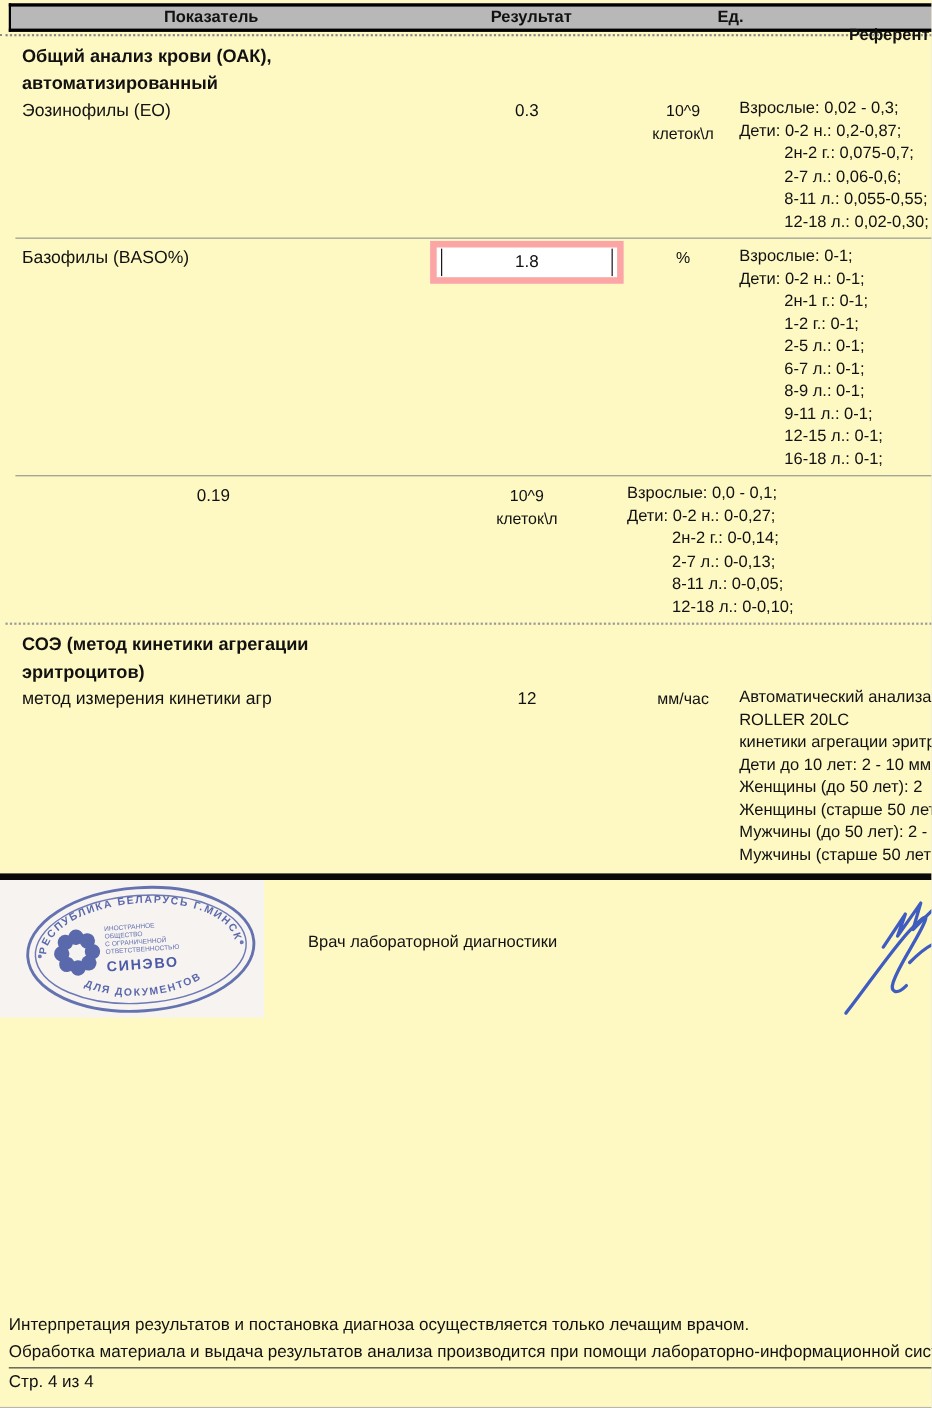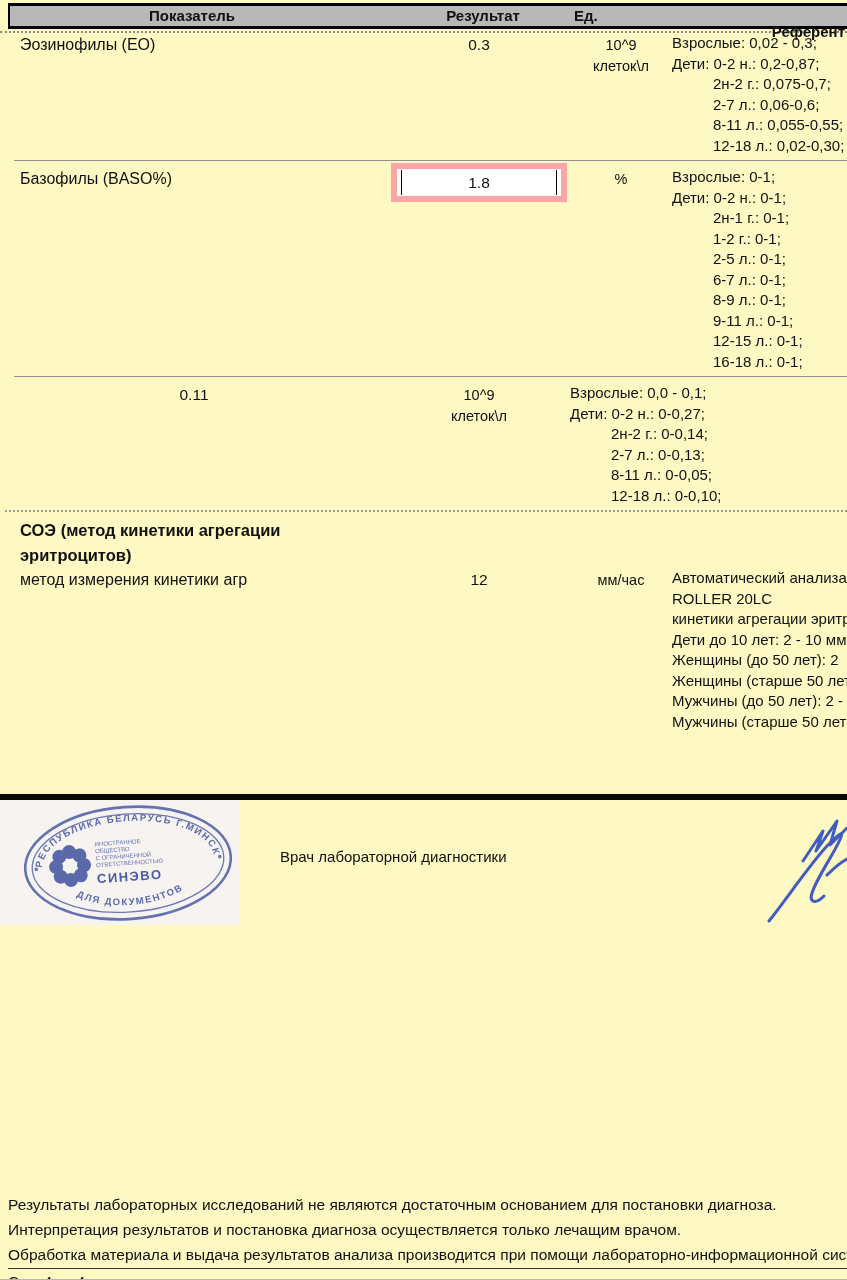--- a/index.html
+++ b/index.html
@@ -11,21 +11,21 @@
 
   
   .table-header {
     position:relative; margin:3px 0 0 8px; height:20px;
     background:var(--header-bg,#b8b8b8);
     border-top:3px solid #000; border-left:2px solid #000; border-bottom:3px solid #000;
   }
   .th { position:absolute; top:1px; font-size:15px; font-weight:bold; white-space:nowrap; }
   .th-indicator { left:0; width:364px; text-align:center; }
   .th-result    { left:382px; width:182px; text-align:center; }
-  .th-unit      { left:564px; width:102px; text-align:left; }
+  .th-unit      { left:564px; width:102px; text-align:right; }
   .th-reference { right:2px;margin-top:16px; }
   .header-dotted { border-top:2px dotted #8a8a8a; margin-top:2px; }
 
   
   #table-body { position:relative; }
   .section-title {
     margin:6px 0 0 20px; font-size:16.5px; font-weight:bold; line-height:25px;
   }
   .row { display:grid; grid-template-columns:388px 182px 102px 1fr; align-items:start; }
   .cell-name { padding-left:20px; font-size:16px; line-height:21px; padding-top:1px; }
@@ -65,20 +65,24 @@
 
   <div class="table-header">
     <span class="th th-indicator">Показатель</span>
     <span class="th th-result">Результат</span>
     <span class="th th-unit">Ед.</span>
     <span class="th th-reference">Референт</span>
   </div>
   <div class="header-dotted"></div>
 
   <div id="table-body">
+      <div class="section-title">
+        <div>Общий анализ крови (ОАК),</div>
+        <div>автоматизированный</div>
+      </div>
       <div class="row">
         <div class="cell-name">Эозинофилы (EO)</div>
         <div class="cell-result">0.3</div>
         <div class="cell-unit">
           <div>10^9</div>
           <div>клеток\л</div>
         </div>
         <div class="cell-ref">
           <div>Взрослые: 0,02 - 0,3;</div>
           <div>Дети: 0-2 н.: 0,2-0,87;</div>
@@ -103,21 +107,21 @@
           <div class="indent">2-5 л.: 0-1;</div>
           <div class="indent">6-7 л.: 0-1;</div>
           <div class="indent">8-9 л.: 0-1;</div>
           <div class="indent">9-11 л.: 0-1;</div>
           <div class="indent">12-15 л.: 0-1;</div>
           <div class="indent">16-18 л.: 0-1;</div>
         </div>
       </div>
       <div class="divider-solid"></div>
       <div class="row">
-        <div class="cell-result">0.11</div>
+        <div class="cell-result">0.19</div>
         <div class="cell-unit">
           <div>10^9</div>
           <div>клеток\л</div>
         </div>
         <div class="cell-ref">
           <div>Взрослые: 0,0 - 0,1;</div>
           <div>Дети: 0-2 н.: 0-0,27;</div>
           <div class="indent">2н-2 г.: 0-0,14;</div>
           <div class="indent">2-7 л.: 0-0,13;</div>
           <div class="indent">8-11 л.: 0-0,05;</div>
@@ -189,20 +193,19 @@
 
   <div class="doctor-label">Врач лабораторной диагностики</div>
 
   <svg class="signature-svg" width="80" height="120" viewBox="0 0 80 120">
     <path class="sig" d="M 2 106 C 18 86 44 48 60 31 C 69 22 77 14 74 22 C 69 36 50 62 45 78 C 42 87 48 90 57 81"></path>
     <path class="sig" d="M 36 46 L 56 16 L 49 36 L 70 6 L 63 30 L 80 13"></path>
     <path class="sig" d="M 60 60 C 68 52 76 46 80 44"></path>
   </svg>
 
   <div class="footer">
-    <div class="f-line">Результаты лабораторных исследований не являются достаточным основанием для постановки диагноза.</div>
     <div class="f-line">Интерпретация результатов и постановка диагноза осуществляется только лечащим врачом.</div>
     <div class="f-line f-underline">Обработка материала и выдача результатов анализа производится при помощи лабораторно-информационной системы S</div>
     <div class="f-page">Стр. 4 из 4</div>
   </div>
 
   <div class="bottom-line"></div>
 </div>
 
 </body></html>

